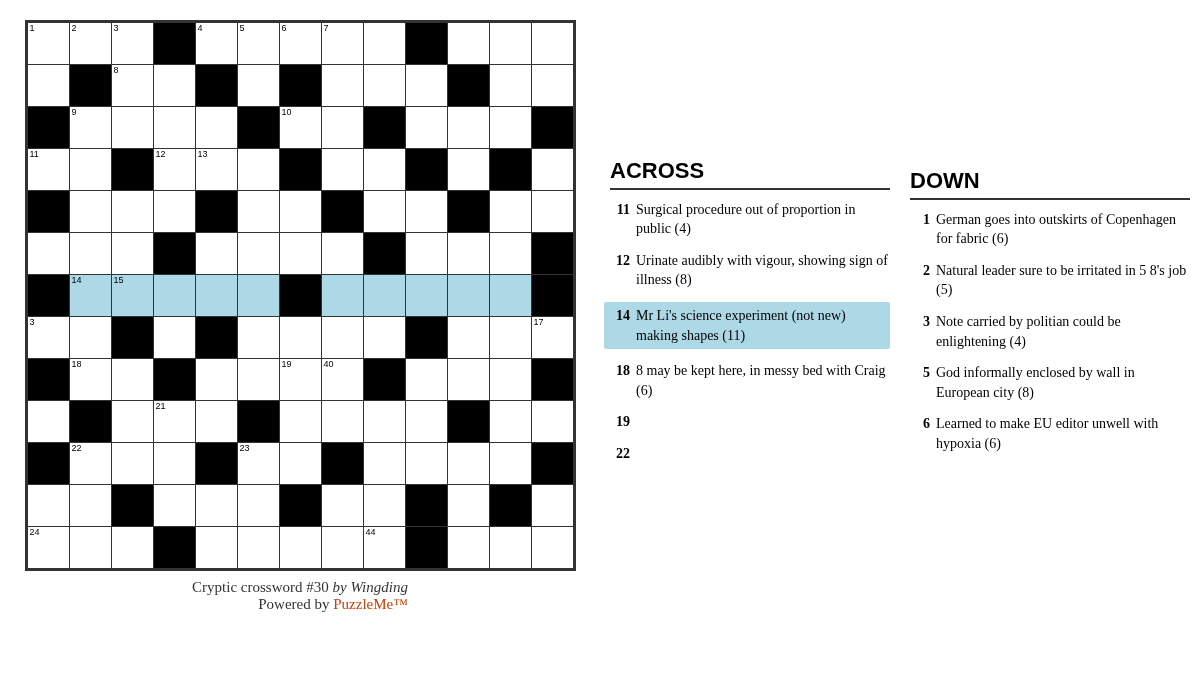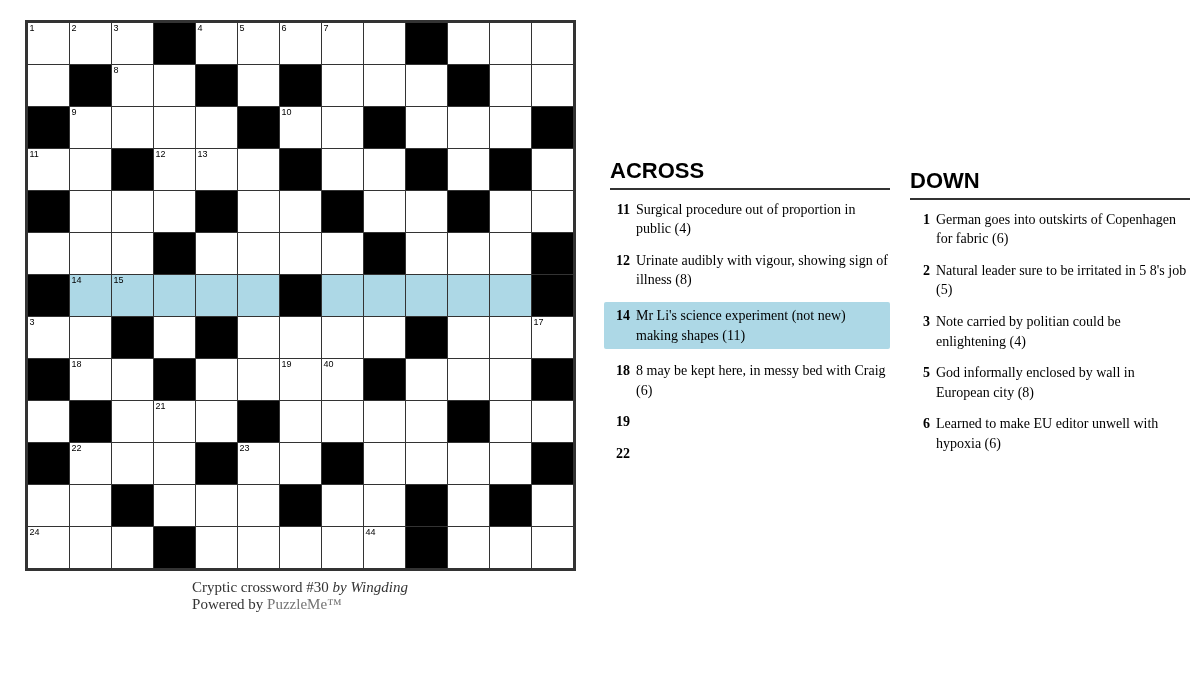--- a/index.html
+++ b/index.html
@@ -63,31 +63,31 @@
       top: 1px;
       left: 2px;
       font-size: 9px;
       font-family: Arial, sans-serif;
       color: #000;
       line-height: 1;
     }
 
     .crossword-caption {
       margin-top: 8px;
-      text-align: left;
+      text-align: right;
       font-size: 15px;
       color: #333;
     }
 
     .crossword-caption .italic {
       font-style: italic;
     }
 
     .crossword-caption .blue-link {
-      color: #737373;
+      color: #c2410c;
     }
 
     
     .clues-section {
       display: flex;
       gap: 20px;
       flex: 1;
       padding-left: 10px;
       align-items: center;
     }

